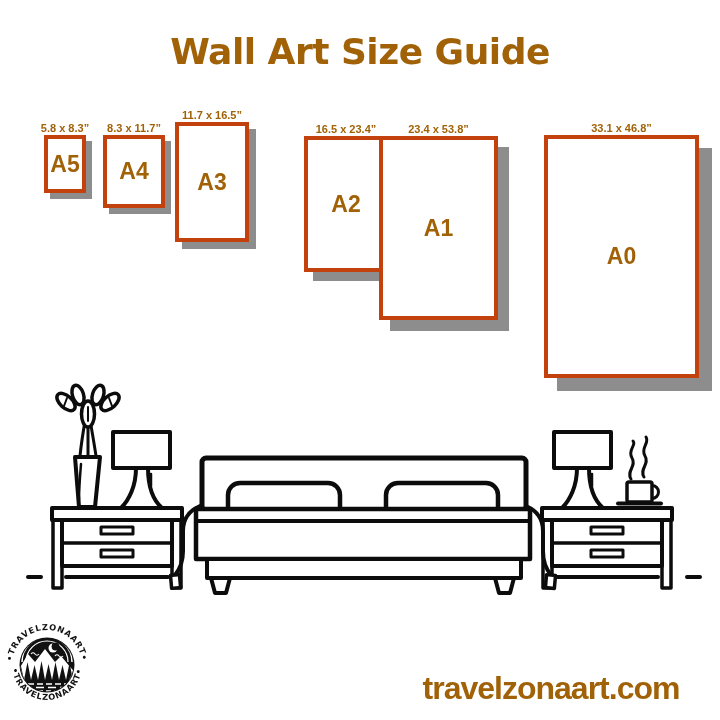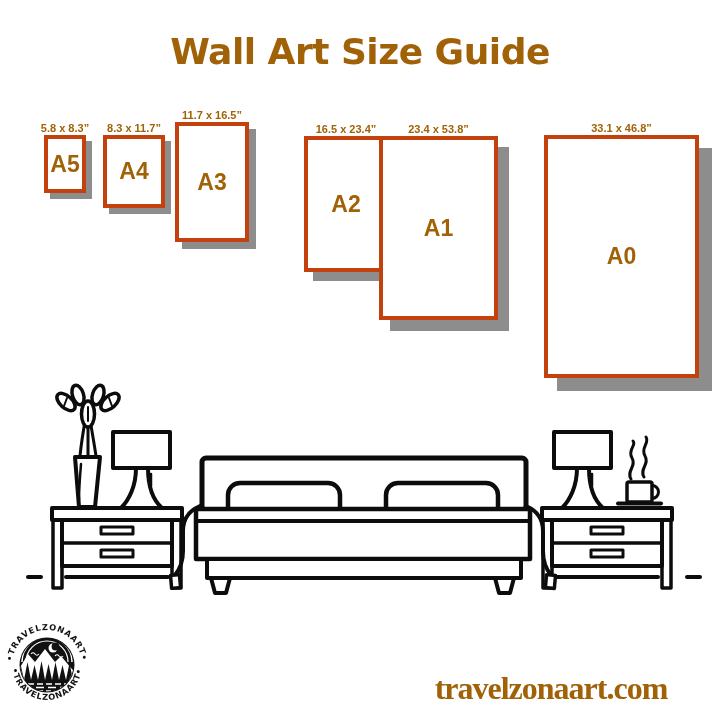--- a/index.html
+++ b/index.html
@@ -16,21 +16,21 @@
   .f-a5{left:44px;top:135px;width:42px;height:58px;box-shadow:6px 6px 0 #8d8d8d;}
   .f-a4{left:103px;top:135px;width:62px;height:73px;box-shadow:6px 6px 0 #8d8d8d;}
   .f-a3{left:175px;top:122px;width:74px;height:120px;box-shadow:7px 7px 0 #8d8d8d;}
   .f-a2{left:260px;top:136px;width:84px;height:136px;box-shadow:9px 9px 0 #8d8d8d;margin-left:44px;}
   .f-a1{left:379px;top:136px;width:119px;height:184px;box-shadow:11px 11px 0 #8d8d8d;}
   .f-a0{left:544px;top:135px;width:155px;height:243px;box-shadow:13px 13px 0 #8d8d8d;}
   
   .scene{position:absolute;left:0;top:378px;width:720px;height:232px;}
   .logo{position:absolute;left:2px;top:618px;width:92px;height:94px;}
   .site{position:absolute;left:383px;top:670px;width:336px;text-align:center;
-        font-family:Liberation Serif, serif;font-weight:800;font-size:32px;letter-spacing:-1px;}
+        font-family:Liberation Sans, sans-serif;font-weight:800;font-size:32px;letter-spacing:-1px;}
 </style>
 </head>
 <body>
 
 <div class="poster">
 
   <div class="title">Wall Art Size Guide</div>
 
   <div class="frame f-a5">
     <div class="dim">5.8 x 8.3”</div>

